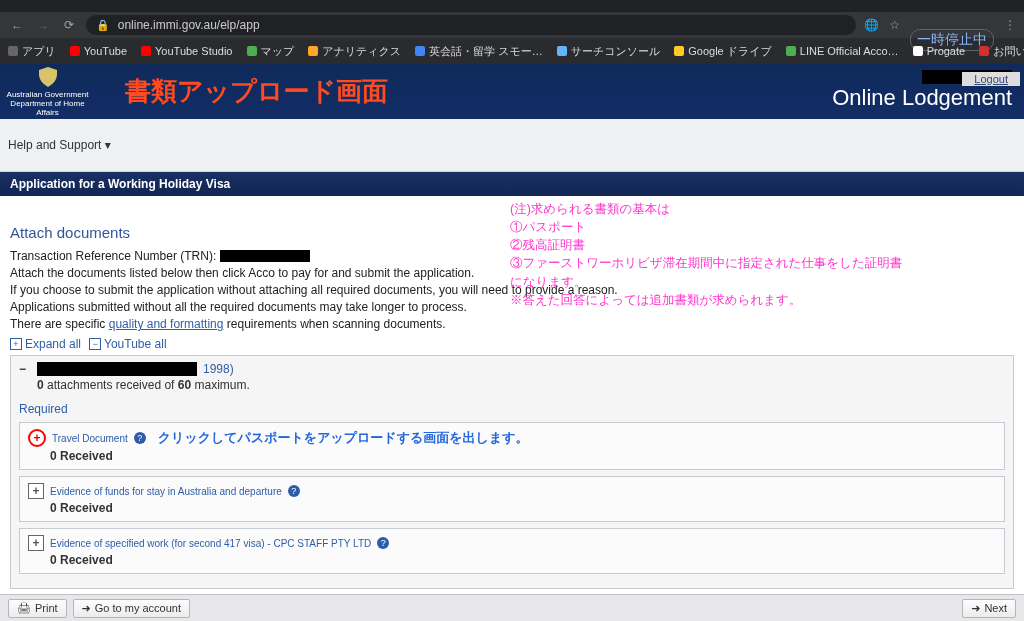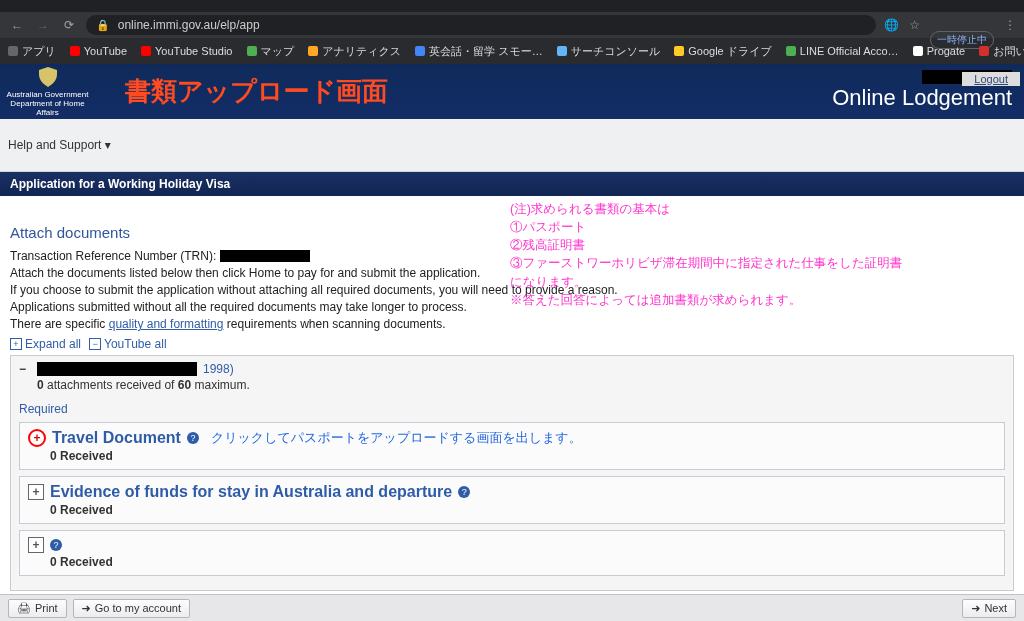--- a/index.html
+++ b/index.html
@@ -4,21 +4,21 @@
 <style>
   html,body{margin:0;padding:0;font-family:Arial,Helvetica,sans-serif;font-size:12px;color:#222;background:#e6e6e6;}
   .browser{width:1024px;height:621px;background:#fff;overflow:hidden;position:relative;}
   
   .chrome-tabs{height:12px;background:#202124;}
   .chrome-addr{display:flex;align-items:center;height:26px;background:#35363a;color:#ddd;padding:0 8px;gap:8px;}
   .nav-btn{width:18px;text-align:center;color:#9aa0a6;cursor:pointer;}
   .omnibox{flex:1;background:#202124;border-radius:14px;height:20px;display:flex;align-items:center;padding:0 10px;color:#ccc;gap:8px;}
   .lock{font-size:11px;}
   .addr-act{display:flex;align-items:center;gap:10px;color:#9aa0a6;}
-  .chip{border:1px solid #5f6368;border-radius:10px;padding:1px 6px;font-size:10px;color:#8ab4f8;margin-top:29px;}
+  .chip{border:1px solid #5f6368;border-radius:10px;padding:1px 6px;font-size:14px;color:#8ab4f8;margin-top:29px;}
   .bookmarks{display:flex;align-items:center;height:26px;background:#2a2b2f;color:#ddd;padding:0 8px;gap:14px;font-size:11px;overflow:hidden;}
   .bm{display:flex;align-items:center;gap:4px;white-space:nowrap;cursor:pointer;}
   .bm .dot{width:10px;height:10px;border-radius:2px;display:inline-block;}
   .yt{background:#f00;} .ys{background:#f00;} .gm{background:#4caf50;} .an{background:#ffa726;} .ek{background:#4285f4;} .sc{background:#64b5f6;} .gd{background:#ffca28;} .ln{background:#4caf50;} .pg{background:#fff;} .ot{background:#d32f2f;}
   
   .gov-header{height:55px;background:linear-gradient(#0f2a5a,#132d67);display:flex;align-items:center;color:#fff;position:relative;}
   .crest{width:95px;text-align:center;font-size:8px;line-height:1.1;}
   .crest .shield{width:24px;height:24px;margin:0 auto 2px;}
   .crest .shield svg{display:block;}
   .jp-title{color:#ff4b1f;font-size:26px;font-weight:700;margin-left:30px;}
@@ -42,24 +42,24 @@
   .panel-head{display:flex;align-items:center;gap:6px;margin-bottom:2px;}
   .toggle{width:12px;font-weight:700;color:#333;cursor:pointer;}
   .redname{display:inline-block;background:#000;width:160px;height:14px;}
   .year{color:#315ea7;}
   .sub{margin-left:18px;font-size:12px;color:#333;}
   .req-title{color:#315ea7;font-size:12px;margin:10px 0 4px;}
   .doc-group{border:1px solid #c8cbd3;background:#fbfbfb;margin:6px 0;padding:6px 8px;}
   .doc-head{display:flex;align-items:center;gap:6px;}
   .plus{width:14px;height:14px;border:1px solid #666;background:#fff;display:inline-flex;align-items:center;justify-content:center;font-size:12px;font-weight:700;color:#555;cursor:pointer;}
   .plus.hl{border:2px solid #f00;border-radius:50%;color:#d00;}
-  .doc-title{color:#2f5ca8;font-weight:700;font-size:16px;cursor:pointer;}
+  .doc-title{color:#2f5ca8;font-weight:400;font-size:10px;cursor:pointer;}
   .qmark{width:12px;height:12px;border-radius:50%;background:#2f5ca8;color:#fff;display:inline-flex;align-items:center;justify-content:center;font-size:9px;cursor:pointer;}
   .recv{margin-left:22px;font-size:12px;color:#333;margin-top:2px;}
-  .doc-annot{color:#2266dd;font-size:13px;font-weight:400;pointer-events:none;}
+  .doc-annot{color:#2266dd;font-size:13px;font-weight:700;pointer-events:none;}
   
   .footer{position:absolute;bottom:0;left:0;right:0;height:26px;background:#e7e7e9;border-top:1px solid #bfc2c8;display:flex;align-items:center;justify-content:space-between;padding:0 8px;}
   .fbtn{border:1px solid #b3b6bd;background:linear-gradient(#fdfdfd,#ececec);padding:2px 8px;font-size:11px;color:#333;cursor:pointer;display:inline-flex;align-items:center;gap:4px;border-radius:2px;}
   .fleft{display:flex;gap:6px;}
 </style>
 </head>
 <body>
 
 <div class="browser">
 
@@ -153,21 +153,21 @@
   </div>
 
   <div class="content" style="position:relative;">
     <h2 class="attach">Attach documents</h2>
 
     <div class="trn">
       <span>Transaction Reference Number (TRN):</span>
       <span class="red"></span>
     </div>
 
-    <p class="para">Attach the documents listed below then click Home to pay for and submit the application.</p>
+    <p class="para">Attach the documents listed below then click Acco to pay for and submit the application.</p>
     <p class="para">If you choose to submit the application without attaching all required documents, you will need to provide a reason.</p>
     <p class="para">Applications submitted without all the required documents may take longer to process.</p>
     <p class="para">
       <span>There are specific </span><a class="link">quality and formatting</a><span> requirements when scanning documents.</span>
     </p>
 
     <div class="annot" style="left:510px;top:4px;">
       <div>(注)求められる書類の基本は</div>
       <div>①パスポート</div>
       <div>②残高証明書</div>
@@ -214,20 +214,21 @@
           <span class="plus">+</span>
           <span class="doc-title">Evidence of funds for stay in Australia and departure</span>
           <span class="qmark">?</span>
         </div>
         <div class="recv"><b>0 Received</b></div>
       </div>
 
       <div class="doc-group">
         <div class="doc-head">
           <span class="plus">+</span>
+          <span class="doc-title">Evidence of specified work (for second 417 visa) - CPC STAFF PTY LTD</span>
           <span class="qmark">?</span>
         </div>
         <div class="recv"><b>0 Received</b></div>
       </div>
 
     </div>
   </div>
 
   <div class="footer">
     <div class="fleft">

